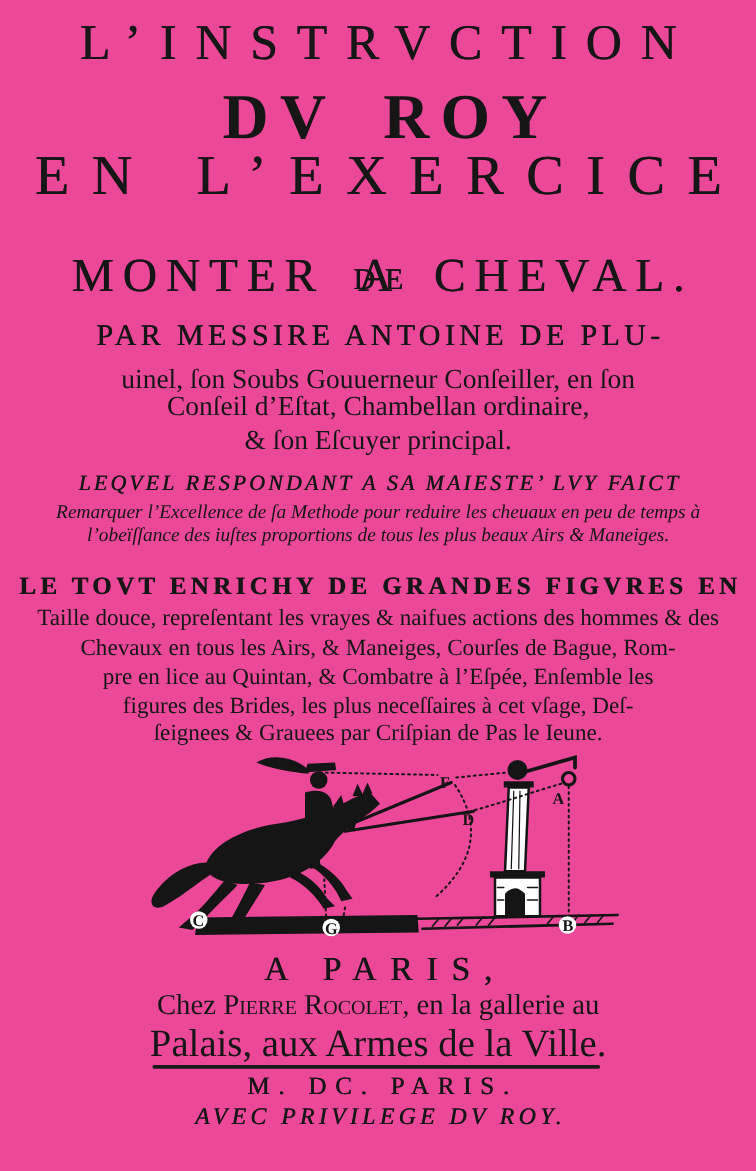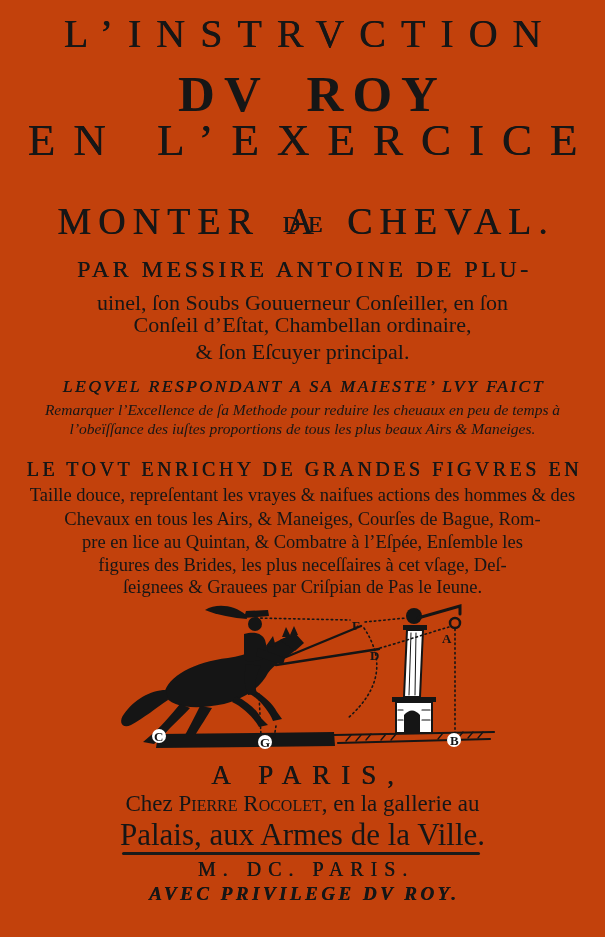--- a/index.html
+++ b/index.html
@@ -1,53 +1,53 @@
 <!DOCTYPE html>
 <html><head>
 <meta charset="utf-8">
 <style>
   html,body{margin:0;padding:0;}
   body{background:#e8e8e8;}
   .page{
     position:relative;
     width:605px;height:937px;
-    background:#c2410c;
+    background:#ec4899;
     color:#161616;
     font-family:"Liberation Serif","DejaVu Serif",serif;
     overflow:hidden;
     margin:0 auto;
   }
   .ln{position:absolute;left:0;width:100%;text-align:center;white-space:nowrap;line-height:1;}
   .caps{text-shadow:0.4px 0 0 currentColor;}
   .it{font-style:italic;}
   .t1{top:14px;font-size:40px;letter-spacing:15px;padding-left:15px;box-sizing:border-box;}
   .t2{top:69px;font-size:51px;font-weight:700;letter-spacing:9px;word-spacing:16px;padding-left:20px;box-sizing:border-box;}
   .t3{top:118px;font-size:45px;letter-spacing:18px;word-spacing:4px;padding-left:18px;box-sizing:border-box;}
   .t4{top:176px;font-size:24px;letter-spacing:8px;padding-left:8px;box-sizing:border-box;margin-top:36px;}
   .t5{top:202px;font-size:38px;letter-spacing:7px;word-spacing:12px;padding-left:7px;box-sizing:border-box;}
   .a1{top:257px;font-size:24px;letter-spacing:3.5px;padding-left:3.5px;box-sizing:border-box;}
   .a2{top:292px;font-size:22px;}
   .a3{top:314px;font-size:22px;}
   .a4{top:341px;font-size:22px;}
   .d1{top:378px;font-size:17.5px;letter-spacing:2.5px;padding-left:2.5px;box-sizing:border-box;}
   .d2{top:402px;font-size:15.5px;}
   .d3{top:421px;font-size:15.5px;}
-  .c1{top:459px;font-size:20px;letter-spacing:3.5px;padding-left:3.5px;box-sizing:border-box;}
+  .c1{top:459px;font-size:20px;letter-spacing:3.5px;padding-left:3.5px;box-sizing:border-box;font-weight:bold;}
   .c2{top:486px;font-size:18.5px;}
   .c3{top:510px;font-size:18.5px;}
   .c4{top:533px;font-size:18.5px;}
   .c5{top:556px;font-size:18.5px;}
   .c6{top:578px;font-size:18.5px;}
   .p1{top:762px;font-size:27px;letter-spacing:11px;padding-left:11px;box-sizing:border-box;}
   .p2{top:792px;font-size:23px;}
   .p3{top:819px;font-size:31px;}
   .sc{font-variant:small-caps;}
   .rule{position:absolute;top:852px;left:122px;width:358px;height:3px;background:#1a1a1a;border-radius:2px;}
   .dt{top:859px;font-size:20px;letter-spacing:7px;padding-left:7px;box-sizing:border-box;}
-  .pv{top:884px;font-size:19px;letter-spacing:3.5px;padding-left:3.5px;box-sizing:border-box;font-weight:bold;}
+  .pv{top:884px;font-size:19px;letter-spacing:3.5px;padding-left:3.5px;box-sizing:border-box;}
   .engraving{position:absolute;top:598px;left:98px;width:404px;height:158px;}
   .engraving svg{display:block;width:100%;height:100%;}
   .eng-label{font-family:"Liberation Serif","DejaVu Serif",serif;font-weight:700;font-size:13px;fill:#151515;}
 </style>
 </head>
 <body>
 
 <div class="page">
 
   <div class="ln t1 caps">L’INSTRVCTION</div>

